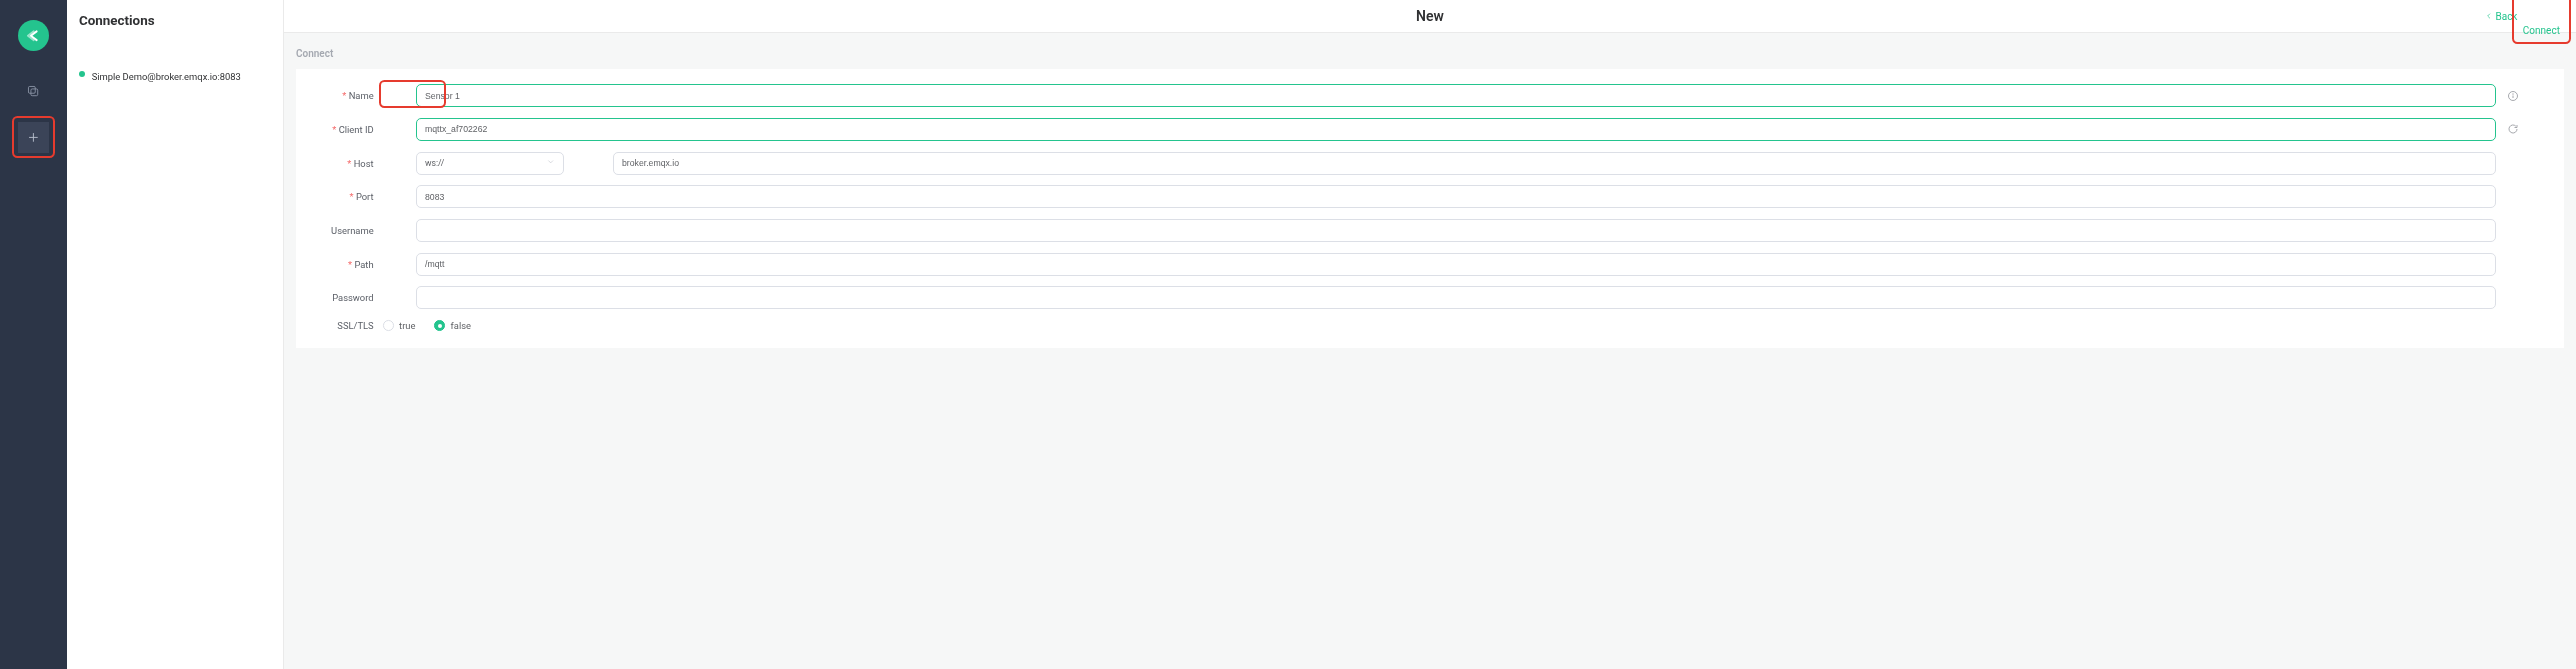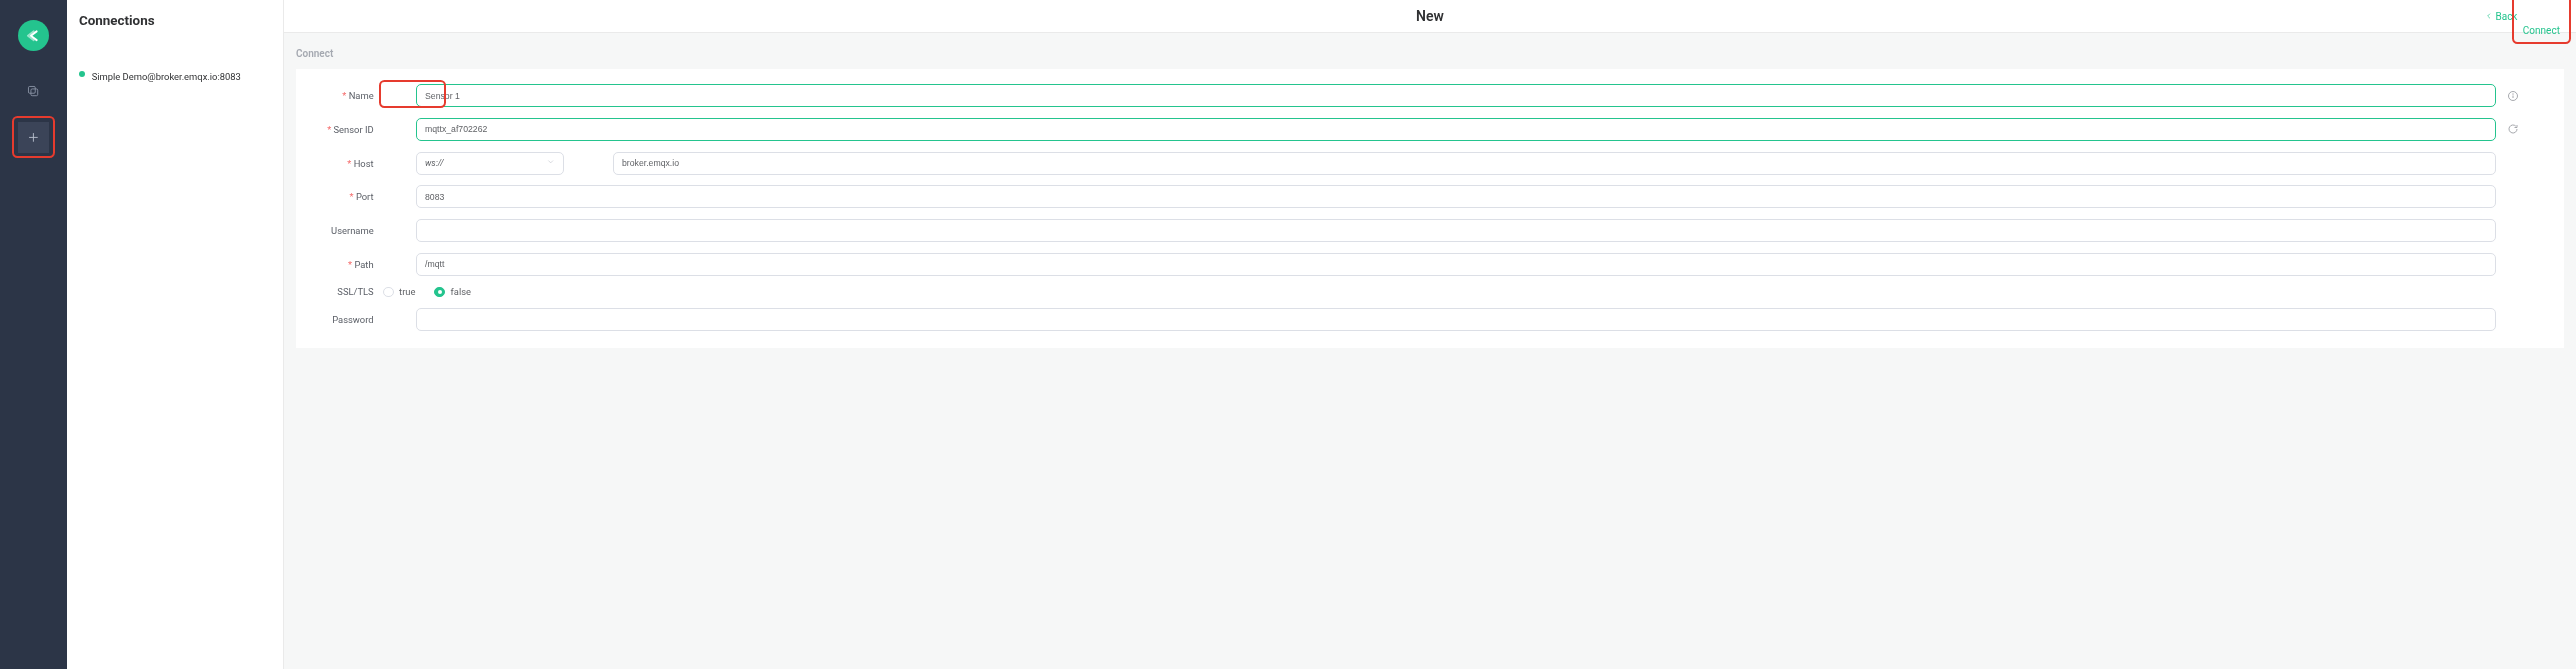--- a/index.html
+++ b/index.html
@@ -74,21 +74,21 @@
   .after { width: 23px; display:flex; align-items:center; justify-content:center; color:#909399; margin-left:5.4px;}
   .after svg { width:12px; height:12px; stroke:currentColor; fill:none; stroke-width:1.6; }
 
   input.textin, .select {
     width:100%; height:23px; border:0.7px solid #dcdfe6; border-radius:5px;
     padding: 0 8px; font-size:8.7px; color:#606266; background:#fff; outline:none;margin-left:33px;
   }
   input.textin.focus, input.textin:focus { border-color:#24c48e; }
   .select { display:flex; align-items:center; justify-content:space-between; cursor:pointer; }
   .select .chev { color:#c0c4cc; }
-  .host-row .select { width: 148px; margin-right: 16px; flex:none;font-style:italic; }
+  .host-row .select { width: 148px; margin-right: 16px; flex:none; }
   .host-row input.textin.hostin { flex:1; }
 
   .hl-name { top:-4px; left:-4px; width: 67px; height: 28px; }
 
   
   .radio { display:flex; align-items:center; margin-right: 19px; cursor:pointer; font-size:9.4px; color:#606266; }
   .rdot { width:10.7px; height:10.7px; border:0.7px solid #dcdfe6; border-radius:50%; margin-right:5.4px; display:flex; align-items:center; justify-content:center;}
   .rdot.sel { border-color:#24c48e; background:#24c48e; }
   .rdot.sel::after { content:""; width:4px; height:4px; border-radius:50%; background:#fff; }
 
@@ -155,21 +155,21 @@
         <div class="after">
           <svg viewBox="0 0 24 24">
               <circle cx="12" cy="12" r="9"></circle>
               <line x1="12" y1="11" x2="12" y2="16"></line>
               <circle cx="12" cy="8" r="0.5" fill="currentColor"></circle>
             </svg>
         </div>
       </div>
 
       <div class="row">
-        <div class="lbl req">Sensor ID</div>
+        <div class="lbl req">Client ID</div>
         <div class="ctrl">
             <input class="textin focus" value="mqttx_af702262" style="">
           </div>
         <div class="after">
           <svg viewBox="0 0 24 24">
               <path d="M20 12a8 8 0 1 1-2.34-5.66"></path>
               <path d="M20 4v5h-5"></path>
             </svg>
         </div>
       </div>
@@ -203,43 +203,43 @@
         <div class="ctrl">
             <input class="textin" value="" style="">
           </div>
         <div class="after"></div>
       </div>
 
       <div class="row">
         <div class="lbl req">Path</div>
         <div class="ctrl">
             <input class="textin" value="/mqtt" style="">
+          </div>
+        <div class="after"></div>
+      </div>
+
+      <div class="row">
+        <div class="lbl">Password</div>
+        <div class="ctrl">
+            <input type="password" class="textin" value="" style="">
           </div>
         <div class="after"></div>
       </div>
 
       <div class="row">
         <div class="lbl">SSL/TLS</div>
         <div class="ctrl">
           <label class="radio">
             <span class="rdot"></span>
             <span>true</span>
           </label>
           <label class="radio">
             <span class="rdot sel"></span>
             <span>false</span>
           </label>
         </div>
         <div class="after"></div>
       </div>
 
-      <div class="row">
-        <div class="lbl">Password</div>
-        <div class="ctrl">
-            <input type="password" class="textin" value="" style="">
-          </div>
-        <div class="after"></div>
-      </div>
-
     </div>
   </div>
 </div>
 
 
 </body></html>

